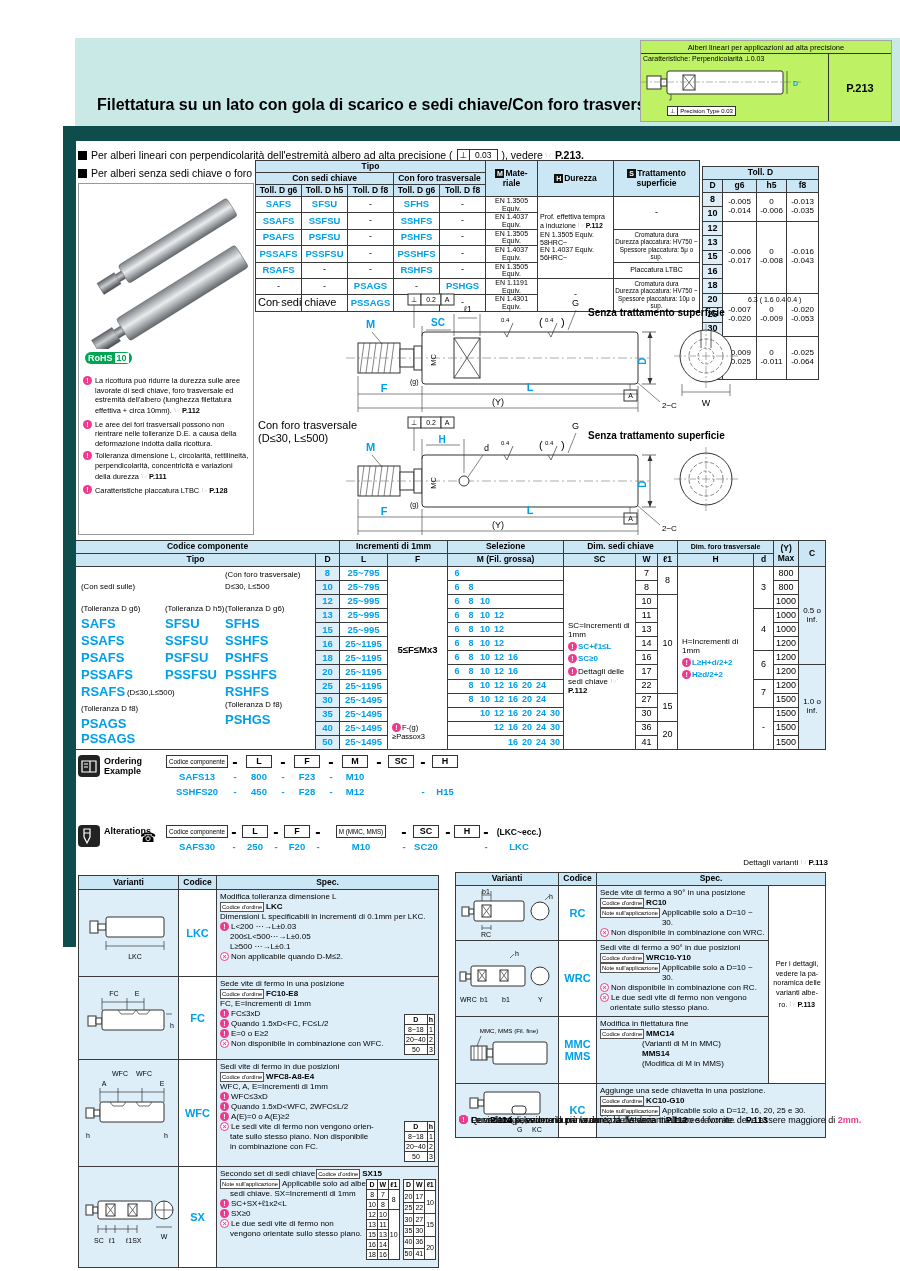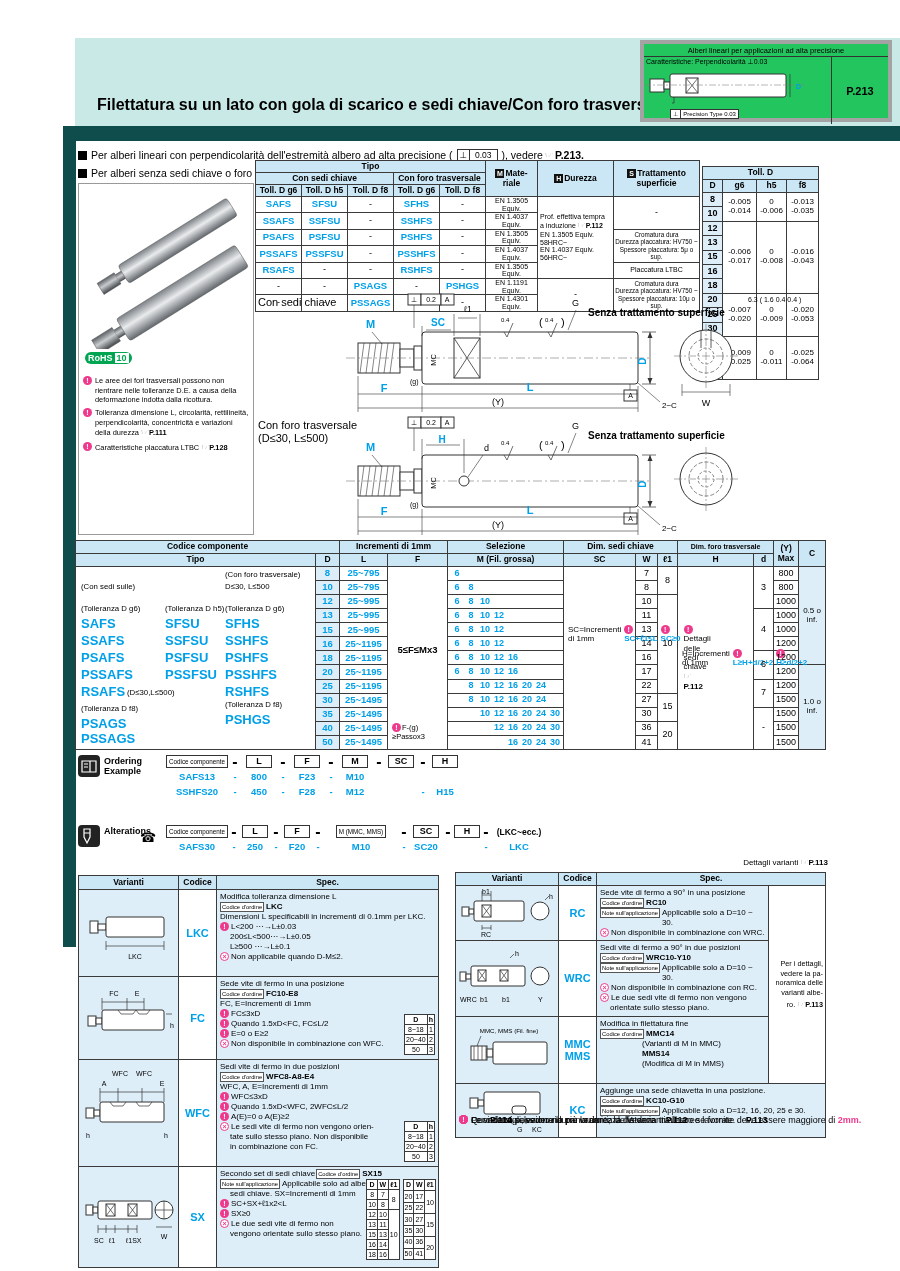--- a/index.html
+++ b/index.html
@@ -22,21 +22,21 @@
 .t9{font-size:9px}
 .tl{text-align:left;padding-left:2px}
 .sqi{display:inline-block;background:#111;color:#fff;width:9px;height:9px;line-height:9px;font-size:7px;font-weight:bold;margin-right:1px}
 
 .hdr{left:75px;top:38px;width:825px;height:88px;background:#c9e9e6}
 .hdr-title{position:absolute;left:20px;top:2px;font-size:40px;font-weight:bold}
 .hdr-sub{position:absolute;left:22px;top:58px;font-size:16px;font-weight:bold}
 .hdr-bar{left:63px;top:126px;width:837px;height:15px;background:#0f4c4c}
 .side-band{left:63px;top:141px;width:13px;height:806px;background:#0f4c4c}
 
-.pbox{left:640px;top:40px;width:252px;height:82px;background:#22c55e;border:4px solid #a3a3a3}
+.pbox{left:640px;top:40px;width:252px;height:82px;background:#bef264;border:1px solid #a3a3a3}
 .pbox-title{height:13px;border-bottom:1px solid #333;font-size:7.5px;text-align:center;line-height:13px}
 .pbox-body{display:flex;height:67px}
 .pbox-left{width:188px;position:relative;border-right:1px solid #333}
 .pbox-char{font-size:7px;padding:1px 2px}
 .pbox-page{flex:1;display:flex;align-items:center;justify-content:center;font-weight:bold;font-size:11px}
 .pframe{position:absolute;left:26px;top:52px;border:1px solid #333;font-size:6px;display:inline-flex;background:#fff;line-height:8px}
 .pframe .pf1{border-right:1px solid #333;padding:0 2px}
 .pframe .pf2{padding:0 2px}
 
 .bullets{left:78px;top:146px;width:800px}
@@ -56,21 +56,21 @@
 .xicon{flex:none;display:inline-block;width:9px;height:9px;border-radius:50%;background:#fff;border:1px solid #ee3a8c;color:#ee3a8c;font-size:7px;line-height:7px;text-align:center;font-weight:bold;margin-right:1px}
 
 .typecell{position:relative;vertical-align:top;background:#fff}
 .typewrap{position:relative;width:238px;height:182px;text-align:left}
 .tcode{position:absolute;color:#00a0e9;font-weight:bold;white-space:nowrap;font-size:13px}
 .tlab{position:absolute;font-size:7.8px;white-space:nowrap}
 .fcell{position:relative;font-size:8px}
 .frange{position:absolute;top:78px;left:0;right:0;font-size:9.5px;font-weight:bold}
 .fnote{position:absolute;bottom:8px;left:4px;text-align:left;font-size:7.5px;line-height:1.2}
 .bigcell{vertical-align:middle}
-.bigwrap{text-align:left;padding:2px 3px;font-size:8px;display:flex;flex-direction:row;gap:3px;line-height:1.15}
+.bigwrap{text-align:left;padding:2px 3px;font-size:8px;display:flex;flex-direction:column;gap:3px;line-height:1.15}
 .mtd{padding:0}
 .mrow{display:flex;padding-left:2px}
 .mslot{width:14px;text-align:center;color:#00a0e9;font-weight:bold;font-size:9px}
 
 .ordering{left:78px;top:754px;width:480px;height:48px}
 .alterations{left:78px;top:824px;width:560px;height:34px}
 .rowlabel{position:absolute;left:26px;top:2px;font-size:9px;font-weight:bold;line-height:1.15}
 .ricon{position:absolute;left:0;top:1px}
 .phicon{position:absolute;left:62px;top:6px;font-size:13px}
 .orows{margin-left:88px}
@@ -84,21 +84,21 @@
 .vartab .vc{background:#fff;font-size:11px}
 .vartab .spec{background:#ddeef9;text-align:left;vertical-align:top;padding:2px 3px;position:relative}
 .vl{font-size:8px;line-height:1.25;display:flex;align-items:baseline;gap:1px;text-align:left}
 .ind{padding-left:10px}
 .ind2{padding-left:42px}
 .boxlbl{border:1px solid #555;font-size:5.8px;padding:0 1px;background:#fff;white-space:nowrap;margin-right:1px;line-height:8px}
 .mini td{font-size:7px;height:10px;padding:0 1px;background:#fff}
 .mini .hd{font-size:7px}
 .miniwrap{position:absolute;right:3px;bottom:4px}
 .miniwrap2{position:absolute;right:2px;top:12px;display:flex;gap:3px}
-.sidecell{background:#fff;font-size:7.3px;text-align:right;vertical-align:middle;padding:6px 2px;line-height:1.35}
+.sidecell{background:#fff;font-size:7.3px;text-align:center;vertical-align:middle;padding:6px 2px;line-height:1.35}
 .dettagli{left:690px;top:857px;width:138px;font-size:8px;text-align:right}
 .fnotes{left:455px;top:1138px;width:445px}
 .fnotes .fnote{display:flex;gap:2px;font-size:9px;line-height:1.3;margin-bottom:3px;text-align:left}
 .fnotes .ind{margin-left:11px}
 svg text{font-family:"Liberation Sans",sans-serif}
 .dt{font-size:7px}
 </style>
 </head>
 <body>
 
@@ -177,20 +177,24 @@
       <rect x="0" y="5" width="24" height="16" fill="url(#met2)" stroke="#555" stroke-width=".5"></rect>
       <rect x="24" y="8" width="8" height="10" fill="url(#met2)"></rect>
       <rect x="32" y="0" width="140" height="26" rx="3" fill="url(#met)" stroke="#555" stroke-width=".5"></rect>
     </g>
   </svg>
   <div class="rohs">
     <span>RoHS</span>
       <span class="rn">10</span>
   </div>
   <div class="photo-notes">
+      <div class="pnote">
+        <span class="picon">!</span>
+        <span>La ricottura può ridurre la durezza sulle aree lavorate di sedi chiave, foro trasversale ed estremità dell'albero (lunghezza filettatura effettiva + circa 10mm). <span class="bk">☞</span><span class="b">P.112</span></span>
+      </div>
       <div class="pnote">
         <span class="picon">!</span>
         <span>Le aree dei fori trasversali possono non rientrare nelle tolleranze D.E. a causa della deformazione indotta dalla ricottura.</span>
       </div>
       <div class="pnote">
         <span class="picon">!</span>
         <span>Tolleranza dimensione L, circolarità, rettilineità, perpendicolarità, concentricità e variazioni della durezza <span class="bk">☞</span><span class="b">P.111</span></span>
       </div>
       <div class="pnote">
         <span class="picon">!</span>

